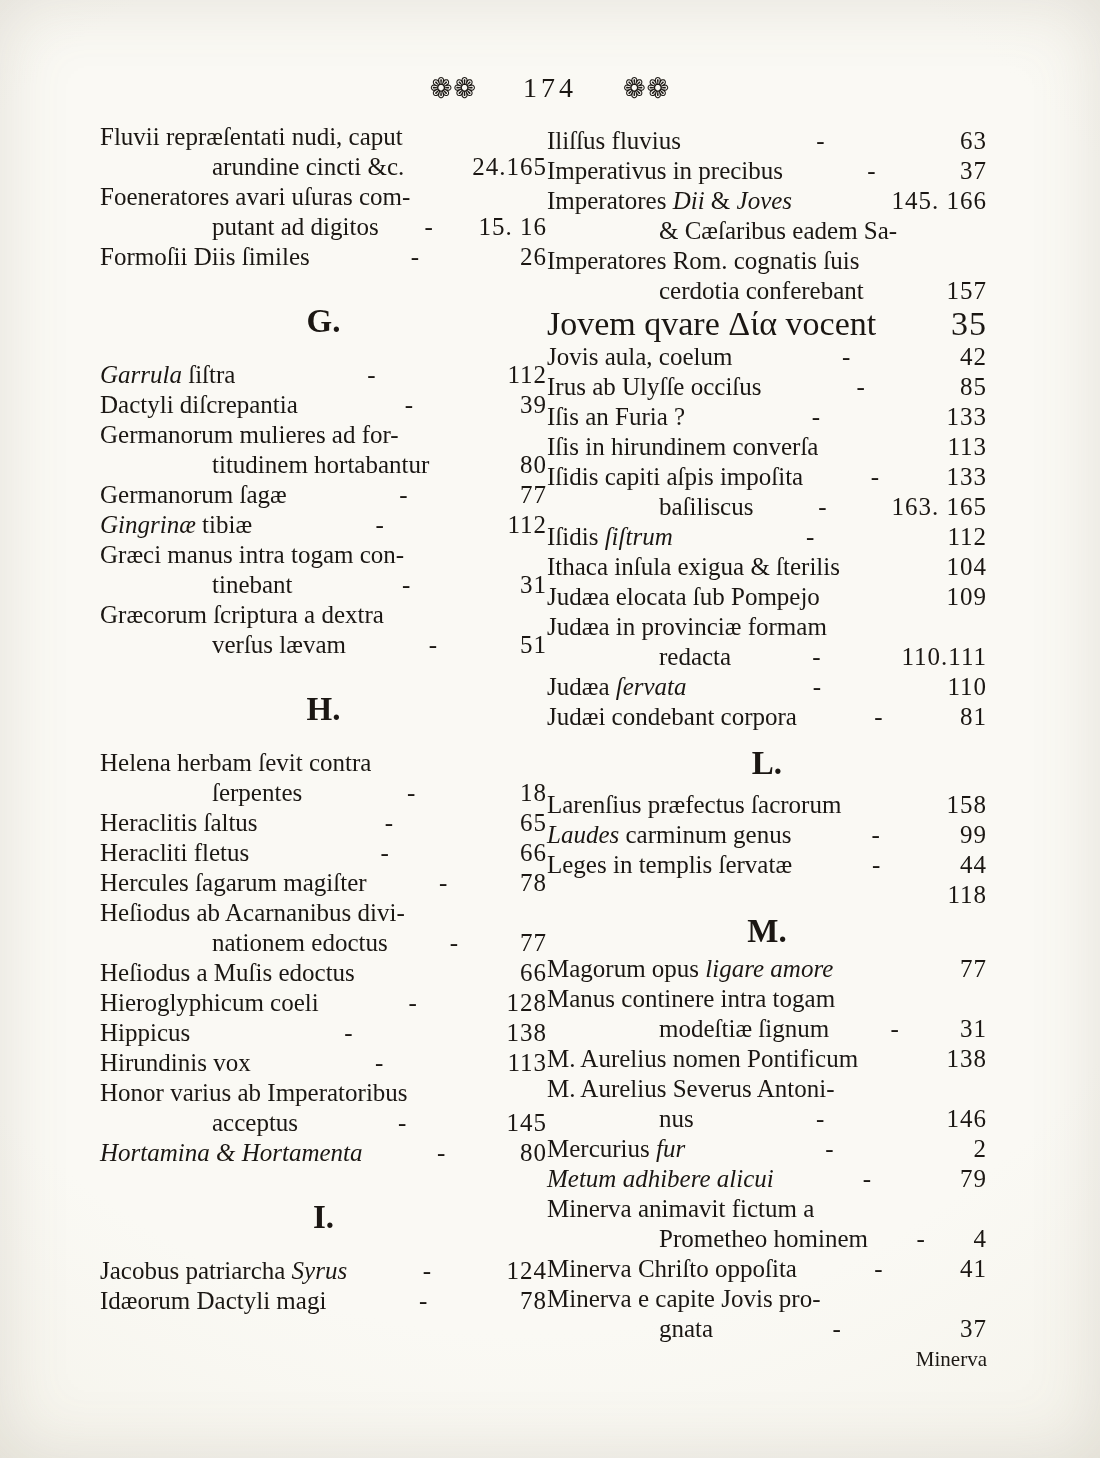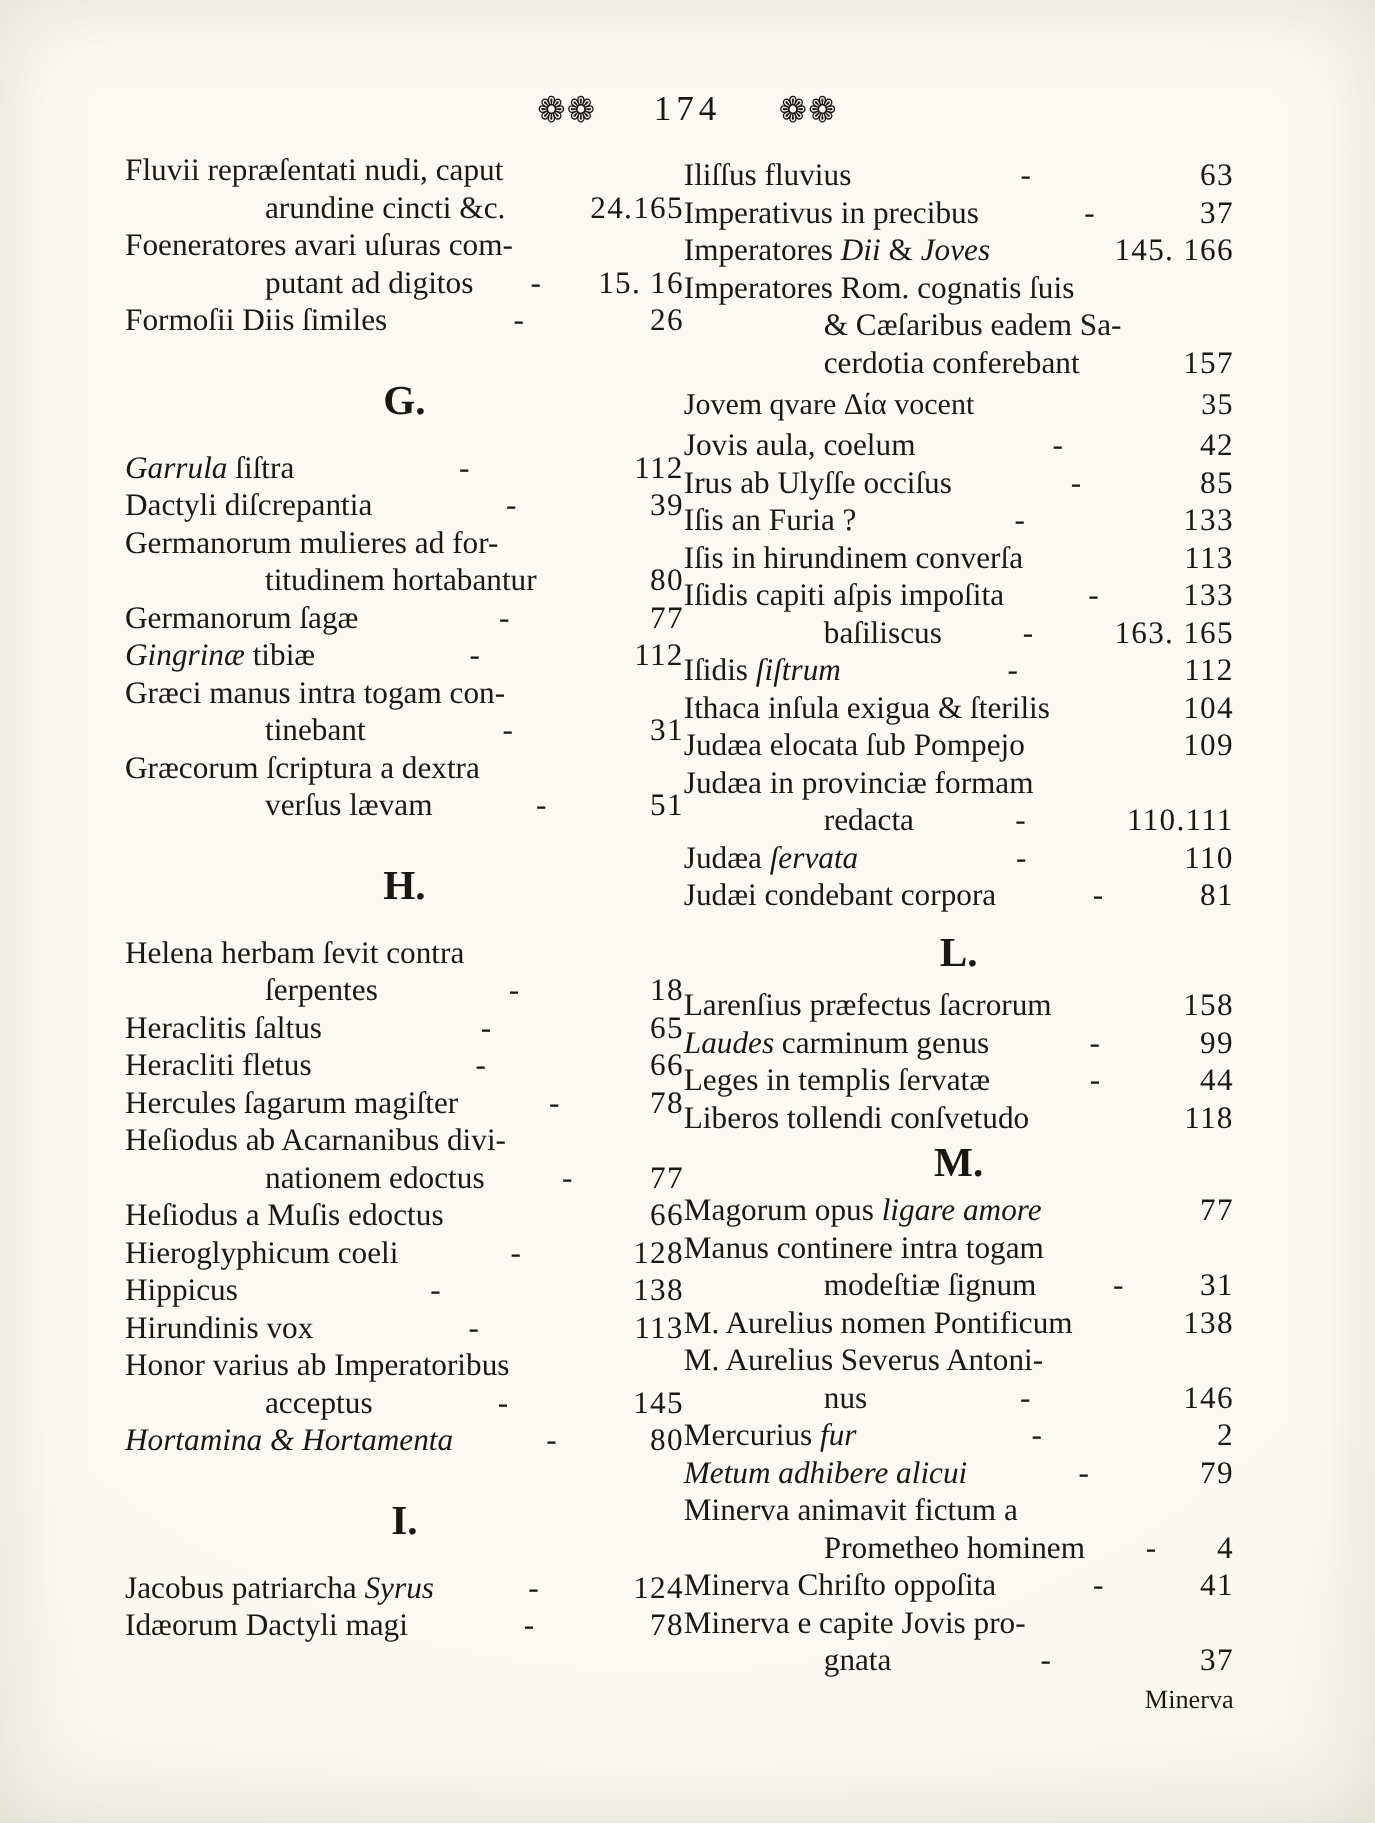--- a/index.html
+++ b/index.html
@@ -31,21 +31,21 @@
   .col-right{left:547px;top:126px;width:440px;}
   .row{
     display:flex;align-items:baseline;
     font-size:25px;line-height:30px;
     white-space:pre;
   }
   .row .t{flex:0 0 auto;}
   .row .fill{flex:1 1 auto;text-align:center;min-width:10px;}
   .row .num{flex:0 0 auto;text-align:left;letter-spacing:1px;}
   .row.indent{padding-left:112px;}
-  .row.large{font-size:24px;line-height:36px;}
+  .row.large{font-size:34px;line-height:36px;}
   .it{font-style:italic;}
   .section{
     text-align:center;font-size:33px;line-height:42px;font-weight:bold;
   }
   .section.lg{margin:28px 0 18px;}
   .section.md{margin:10px 0 6px;font-weight:bold;}
   .section.sm{margin:0 0 2px;font-weight:bold;}
   .catchword{
     font-size:21px;line-height:30px;text-align:right;margin-top:0;
   }
@@ -92,42 +92,42 @@
       <div class="row indent"><span class="t"><span>acceptus</span></span><span class="fill">-</span><span class="num">145</span></div>
       <div class="row"><span class="t"><span class="it">Hortamina &amp; Hortamenta</span></span><span class="fill">-</span><span class="num">80</span></div>
       <div class="section lg">I.</div>
       <div class="row"><span class="t"><span>Jacobus patriarcha </span><span class="it">Syrus</span></span><span class="fill">-</span><span class="num">124</span></div>
       <div class="row"><span class="t"><span>Idæorum Dactyli magi</span></span><span class="fill">-</span><span class="num">78</span></div>
     </div>
   <div class="col col-right" id="col-right">
       <div class="row"><span class="t"><span>Iliſſus fluvius</span></span><span class="fill">-</span><span class="num">63</span></div>
       <div class="row"><span class="t"><span>Imperativus in precibus</span></span><span class="fill">-</span><span class="num">37</span></div>
       <div class="row"><span class="t"><span>Imperatores </span><span class="it">Dii</span><span> &amp; </span><span class="it">Joves</span></span><span class="fill"></span><span class="num">145. 166</span></div>
+      <div class="row indent"><span class="t"><span>&amp; Cæſaribus eadem Sa-</span></span><span class="fill"></span></div>
       <div class="row"><span class="t"><span>Imperatores Rom. cognatis ſuis</span></span><span class="fill"></span></div>
-      <div class="row indent"><span class="t"><span>&amp; Cæſaribus eadem Sa-</span></span><span class="fill"></span></div>
       <div class="row indent"><span class="t"><span>cerdotia conferebant</span></span><span class="fill"></span><span class="num">157</span></div>
       <div class="row large"><span class="t"><span>Jovem qvare Δία vocent</span></span><span class="fill"></span><span class="num">35</span></div>
       <div class="row"><span class="t"><span>Jovis aula, coelum</span></span><span class="fill">-</span><span class="num">42</span></div>
       <div class="row"><span class="t"><span>Irus ab Ulyſſe occiſus</span></span><span class="fill">-</span><span class="num">85</span></div>
       <div class="row"><span class="t"><span>Iſis an Furia ?</span></span><span class="fill">-</span><span class="num">133</span></div>
       <div class="row"><span class="t"><span>Iſis in hirundinem converſa</span></span><span class="fill"></span><span class="num">113</span></div>
       <div class="row"><span class="t"><span>Iſidis capiti aſpis impoſita</span></span><span class="fill">-</span><span class="num">133</span></div>
       <div class="row indent"><span class="t"><span>baſiliscus</span></span><span class="fill">-</span><span class="num">163. 165</span></div>
       <div class="row"><span class="t"><span>Iſidis </span><span class="it">ſiſtrum</span></span><span class="fill">-</span><span class="num">112</span></div>
       <div class="row"><span class="t"><span>Ithaca inſula exigua &amp; ſterilis</span></span><span class="fill"></span><span class="num">104</span></div>
       <div class="row"><span class="t"><span>Judæa elocata ſub Pompejo</span></span><span class="fill"></span><span class="num">109</span></div>
       <div class="row"><span class="t"><span>Judæa in provinciæ formam</span></span><span class="fill"></span></div>
       <div class="row indent"><span class="t"><span>redacta</span></span><span class="fill">-</span><span class="num">110.111</span></div>
       <div class="row"><span class="t"><span>Judæa </span><span class="it">ſervata</span></span><span class="fill">-</span><span class="num">110</span></div>
       <div class="row"><span class="t"><span>Judæi condebant corpora</span></span><span class="fill">-</span><span class="num">81</span></div>
       <div class="section md">L.</div>
       <div class="row"><span class="t"><span>Larenſius præfectus ſacrorum</span></span><span class="fill"></span><span class="num">158</span></div>
       <div class="row"><span class="t"><span class="it">Laudes</span><span> carminum genus</span></span><span class="fill">-</span><span class="num">99</span></div>
       <div class="row"><span class="t"><span>Leges in templis ſervatæ</span></span><span class="fill">-</span><span class="num">44</span></div>
-      <div class="row"><span class="t"><span>Liberos tollendi conſvetudo</span></span><span class="fill"></span><span class="num">118</span></div>
+      <div class="row"><span class="fill"></span><span class="num">118</span></div>
       <div class="section sm">M.</div>
       <div class="row"><span class="t"><span>Magorum opus </span><span class="it">ligare amore</span></span><span class="fill"></span><span class="num">77</span></div>
       <div class="row"><span class="t"><span>Manus continere intra togam</span></span><span class="fill"></span></div>
       <div class="row indent"><span class="t"><span>modeſtiæ ſignum</span></span><span class="fill">-</span><span class="num">31</span></div>
       <div class="row"><span class="t"><span>M. Aurelius nomen Pontificum</span></span><span class="fill"></span><span class="num">138</span></div>
       <div class="row"><span class="t"><span>M. Aurelius Severus Antoni-</span></span><span class="fill"></span></div>
       <div class="row indent"><span class="t"><span>nus</span></span><span class="fill">-</span><span class="num">146</span></div>
       <div class="row"><span class="t"><span>Mercurius </span><span class="it">fur</span></span><span class="fill">-</span><span class="num">2</span></div>
       <div class="row"><span class="t"><span class="it">Metum adhibere alicui</span></span><span class="fill">-</span><span class="num">79</span></div>
       <div class="row"><span class="t"><span>Minerva animavit fictum a</span></span><span class="fill"></span></div>

